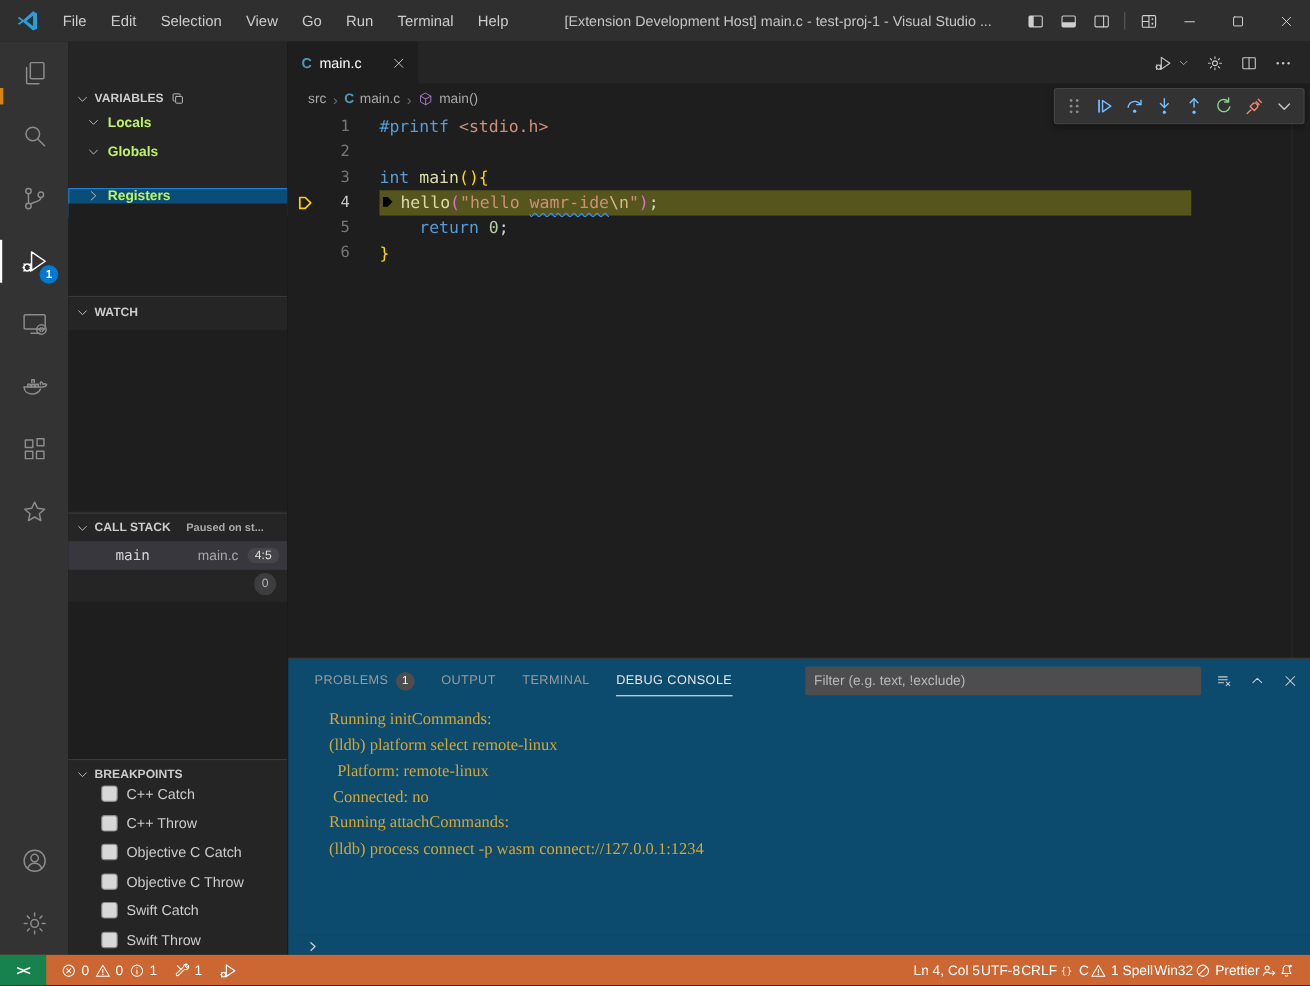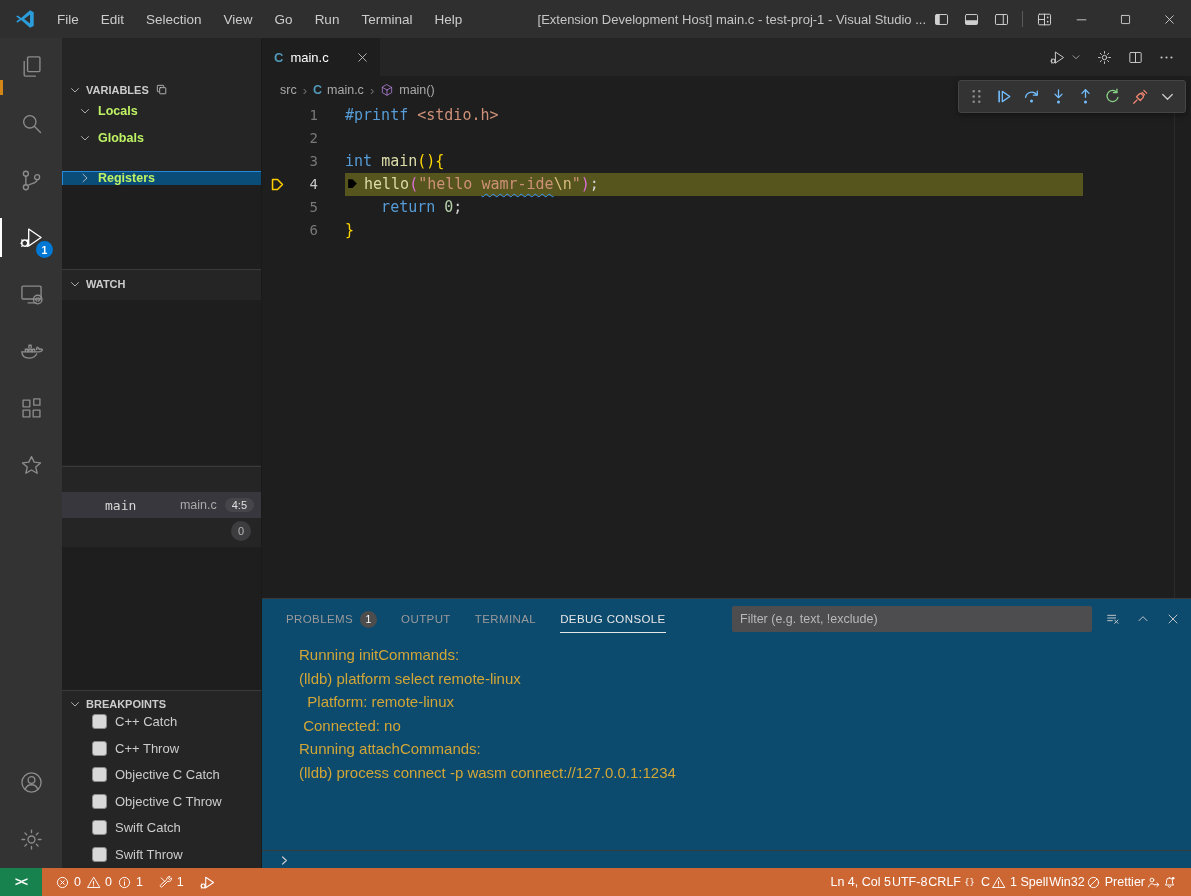--- a/index.html
+++ b/index.html
@@ -16,21 +16,21 @@
   .ic svg{width:100%;height:100%;fill:none;stroke:currentColor;stroke-width:1.4;
           stroke-linecap:round;stroke-linejoin:round;display:block}
 
   
   .titlebar{position:absolute;left:0;top:0;width:1191px;height:38px;background:#2f2f30;
             display:flex;align-items:center}
   .vscode-logo{width:22px;height:22px;margin:0 10px 0 14px}
   .menu{display:flex;align-items:center;height:100%}
   .menu-item{padding:0 11px;height:100%;display:flex;align-items:center;color:#cccccc;
              font-size:13.5px;cursor:default}
-  .win-title{flex:1;text-align:right;color:#c5c5c5;font-size:13px;white-space:nowrap;
+  .win-title{flex:1;text-align:left;color:#c5c5c5;font-size:13px;white-space:nowrap;
              overflow:hidden;padding-left:40px}
   .tb-icons{display:flex;align-items:center;height:100%}
   .tb-ic{width:30px;height:30px;color:#d0d0d0}
   .tb-ic .ic{width:17px;height:17px}
   .tb-sep{width:1px;height:16px;background:#5a5a5a;margin:0 6px}
   .win-btn{width:44px;height:38px;display:flex;align-items:center;justify-content:center;color:#d8d8d8}
   .win-btn .ic{width:15px;height:15px}
   .tb-ic,.win-btn{display:flex;align-items:center;justify-content:center}
 
   
@@ -141,21 +141,21 @@
   .ptab.active::after{content:"";position:absolute;bottom:6px;left:0;right:0;height:1.5px;background:#e7e7e7}
   .ptab-badge{margin-left:7px;min-width:17px;height:17px;border-radius:50%;background:#4d4d4d;
               color:#ffffff;font-size:10.5px;display:flex;align-items:center;justify-content:center}
   .pfilter{position:absolute;left:470px;top:7px;width:360px;height:26px;background:#4d4d50;
            border:none;border-radius:2px;color:#e0e0e0;font-size:12.5px;padding:0 8px;
            font-family:"Liberation Sans",sans-serif}
   .pfilter::placeholder{color:#b8b8b8}
   .ph-icons{position:absolute;right:10px;top:0;height:40px;display:flex;align-items:center;gap:14px;color:#cccccc}
   .ph-icons .ic{width:16px;height:16px;cursor:pointer}
   .pconsole{position:absolute;left:0;top:40px;width:929px;height:211px;overflow:hidden;
-            font-family:Liberation Sans, sans-serif;font-size:15px;line-height:23.5px;
+            font-family:Liberation Serif, serif;font-size:15px;line-height:23.5px;
             color:var(--console-yellow);padding:4px 0 0 37px;white-space:pre}
   .pinput{position:absolute;left:0;top:251px;width:929px;height:19px;border-top:1px solid #3a3a3a;
           display:flex;align-items:center}
   .pinput .ic{width:13px;height:13px;color:#cccccc;margin-left:16px}
   .pinput svg{stroke-width:2.2}
 
   
   .statusbar{position:absolute;left:0;top:868px;width:1191px;height:28px;background:var(--status-orange);
              display:flex;align-items:center;color:#ffffff;font-size:12.5px}
   .sb-remote{width:42px;height:28px;background:var(--remote-green);display:flex;align-items:center;
@@ -393,20 +393,29 @@
       <span class="ic">
           <svg viewBox="0 0 24 24">
             <path d="M6 9.5l6 6 6-6"></path>
           </svg>
         </span>
       <span>WATCH</span>
     </div>
     <div class="pane-dark" style="top:262px;height:165px"></div>
 
     <div class="sec-divider" style="top:428px"></div>
+    <div class="sec-header" style="top:430px">
+      <span class="ic">
+          <svg viewBox="0 0 24 24">
+            <path d="M6 9.5l6 6 6-6"></path>
+          </svg>
+        </span>
+      <span>CALL STACK</span>
+      <span class="sec-sub">Paused on st...</span>
+    </div>
     <div class="cs-row" style="top:454px">
       <span class="cs-fn">main</span>
       <span class="cs-file">main.c</span>
       <span class="cs-badge">4:5</span>
     </div>
     <div class="cs-badge0" style="top:483px">0</div>
     <div class="pane-dark" style="top:509px;height:143px"></div>
 
     <div class="sec-divider" style="top:652px"></div>
     <div class="sec-header" style="top:654px">

